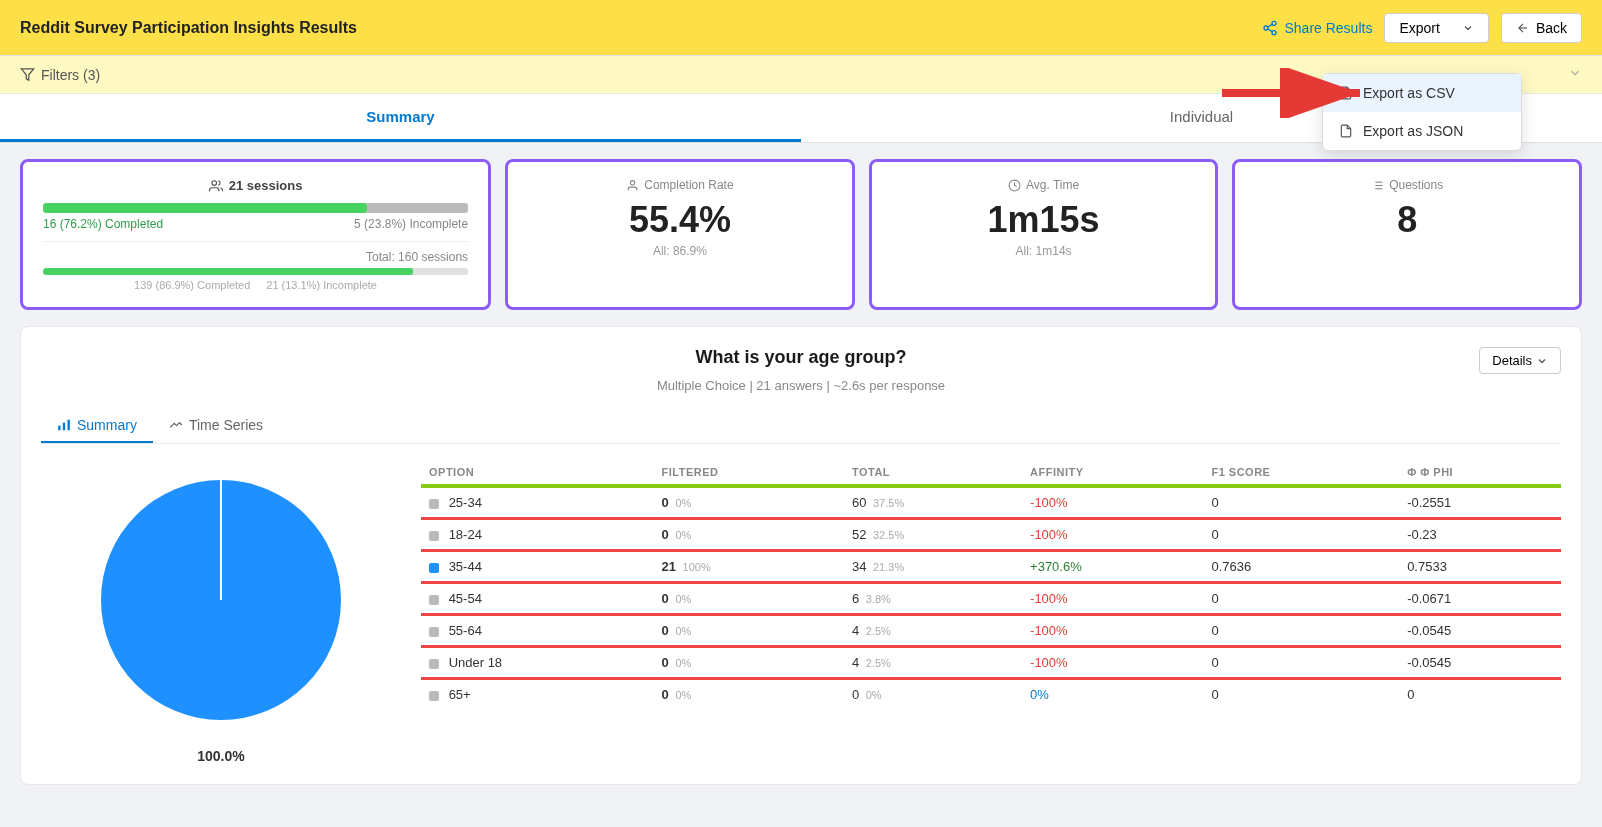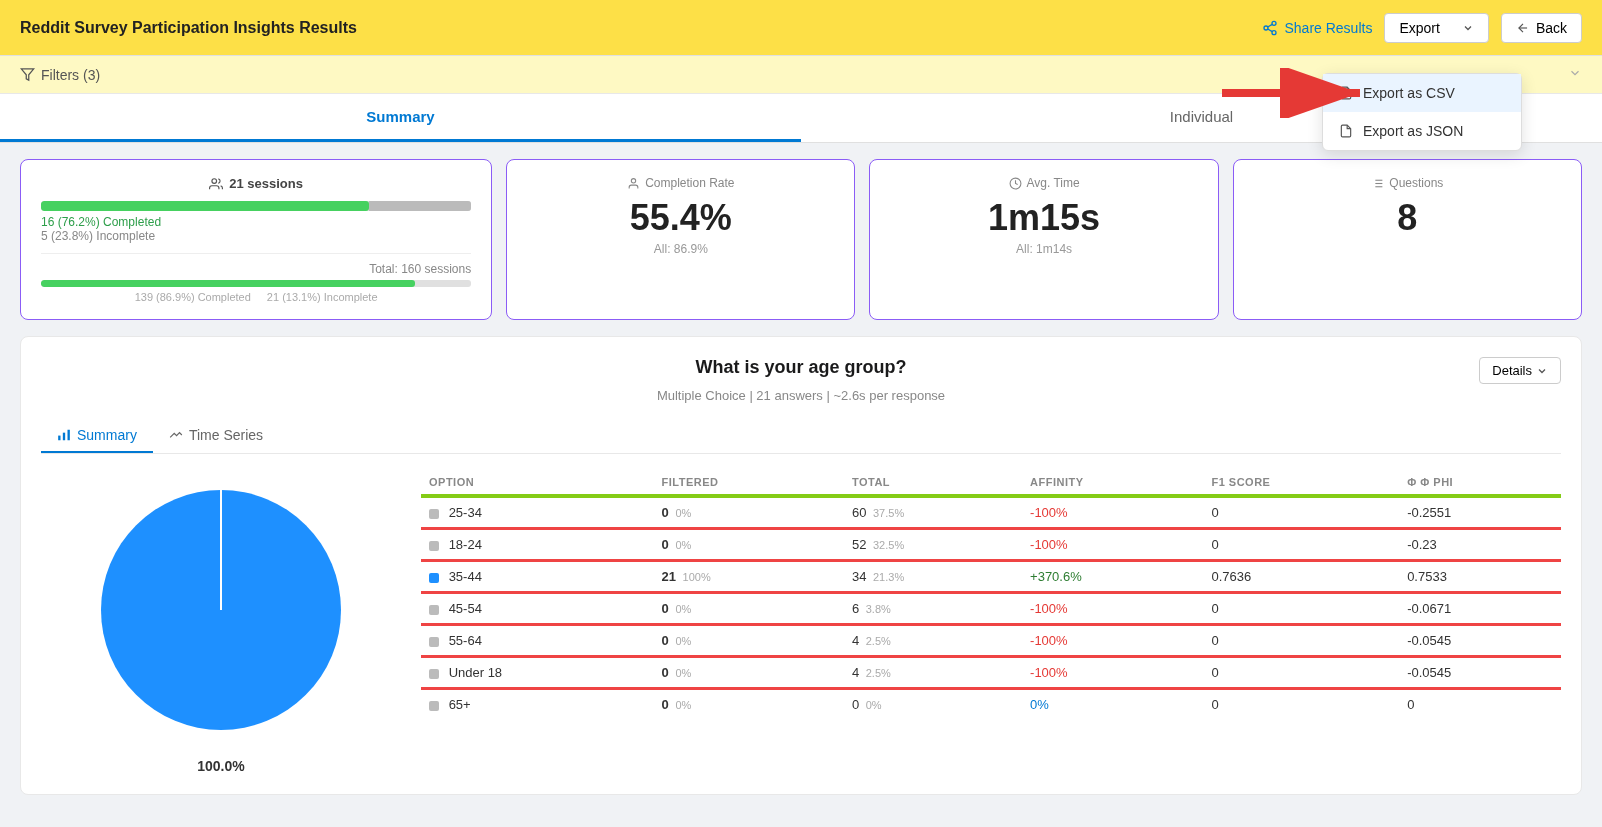--- a/index.html
+++ b/index.html
@@ -67,32 +67,32 @@
       text-align: center;
     }
     .tab.active { color: #0079d3; border-bottom: 3px solid #0079d3; font-weight: 600; }
 
     .main-content { padding: 16px 20px; }
 
     .stats-row { display: flex; gap: 14px; margin-bottom: 16px; }
     .stat-card {
       background: #fff;
       border-radius: 8px;
-      border: 1px solid #8b5cf6;
+      border: 3px solid #8b5cf6;
       padding: 16px 20px;
     }
     .stat-card.wide { flex: 1.4; }
     .stat-card.medium { flex: 1; }
 
     .sessions-title { font-size: 13px; font-weight: 600; color: #444; display: flex; align-items: center; justify-content: center; gap: 6px; margin-bottom: 10px; }
     .progress-section { margin-bottom: 8px; }
     .progress-bar-wrap { background: #e0e0e0; border-radius: 3px; height: 10px; margin-bottom: 4px; overflow: hidden; display: flex; }
     .progress-bar-green { background: #46d160; height: 100%; border-radius: 3px; }
     .progress-bar-gray { background: #bbb; height: 100%; }
-    .progress-labels { display: flex; justify-content: space-between; font-size: 12px; flex-direction: column; }
+    .progress-labels { display: flex; justify-content: space-between; font-size: 12px; }
     .label-green { color: #2d9e4a; font-weight: 500; }
     .label-gray { color: #888; }
     .total-section { border-top: 1px solid #eee; padding-top: 8px; text-align: right; font-size: 12px; color: #888; margin-top: 10px; }
     .total-progress-bar-wrap { background: #e0e0e0; border-radius: 3px; height: 7px; margin: 4px 0; overflow: hidden; }
     .total-progress-bar-green { background: #46d160; height: 100%; width: 87%; border-radius: 3px; }
     .total-labels { display: flex; justify-content: center; gap: 16px; font-size: 11px; color: #aaa; }
 
     .stat-card-inner { text-align: center; }
     .stat-card-label { font-size: 12px; color: #888; display: flex; align-items: center; justify-content: center; gap: 5px; margin-bottom: 8px; }
     .stat-card-value { font-size: 36px; font-weight: 700; color: #222; line-height: 1.1; }

